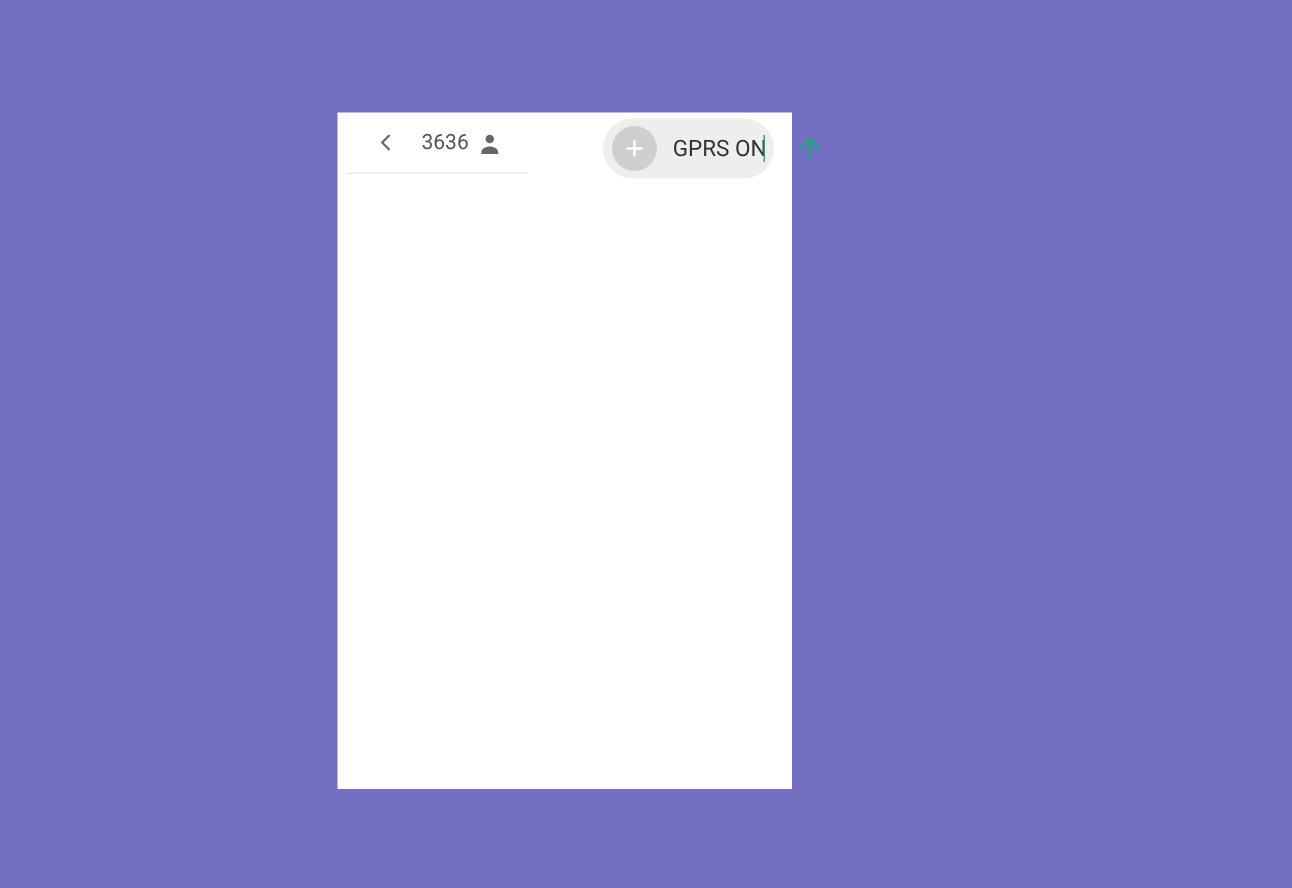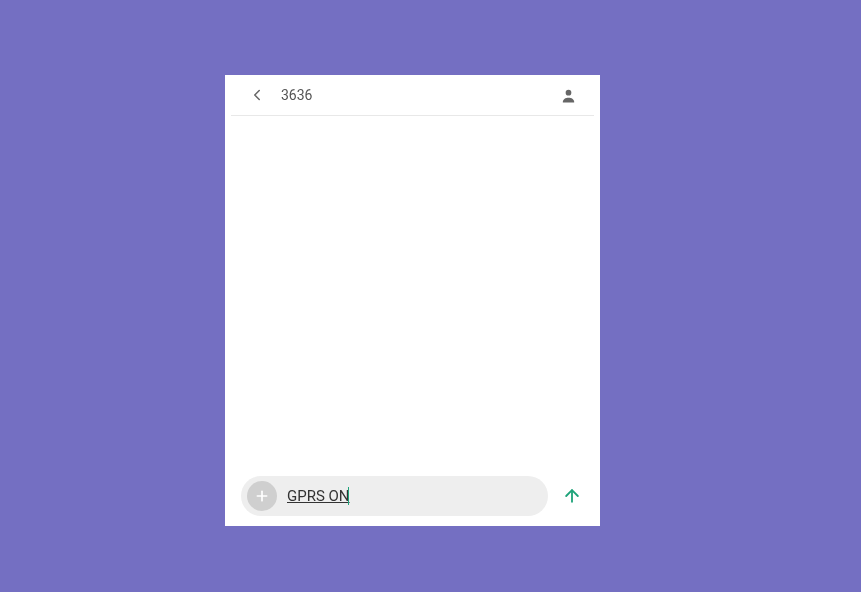--- a/index.html
+++ b/index.html
@@ -12,25 +12,24 @@
     height: 592px;
     background: #746fc2;
     font-family: -apple-system, BlinkMacSystemFont, "Segoe UI", Roboto, sans-serif;
     position: relative;
     overflow: hidden;
   }
   .phone-screen {
     position: absolute;
     left: 225px;
     top: 75px;
-    width: 375px;
+    width: 303px;
     height: 451px;
     background: #ffffff;
     display: flex;
-    flex-direction: column;
     gap: 14px;
   }
   .header {
     height: 41px;
     border-bottom: 1px solid #e8e8e8;
     display: flex;
     align-items: center;
     padding: 0 12px 0 8px;
     flex-shrink: 0;
     margin: 0 6px;
@@ -102,21 +101,20 @@
     background: #1fa37a;
     vertical-align: middle;
     margin-left: -2px;
   }
   .input-text-wrap {
     flex: 1;
     font-size: 15px;
     color: #333;
     display: flex;
     align-items: center;
-    text-decoration: underline;
   }
   .send-btn {
     width: 32px;
     height: 32px;
     display: flex;
     align-items: center;
     justify-content: center;
     cursor: pointer;
     flex-shrink: 0;
   }

